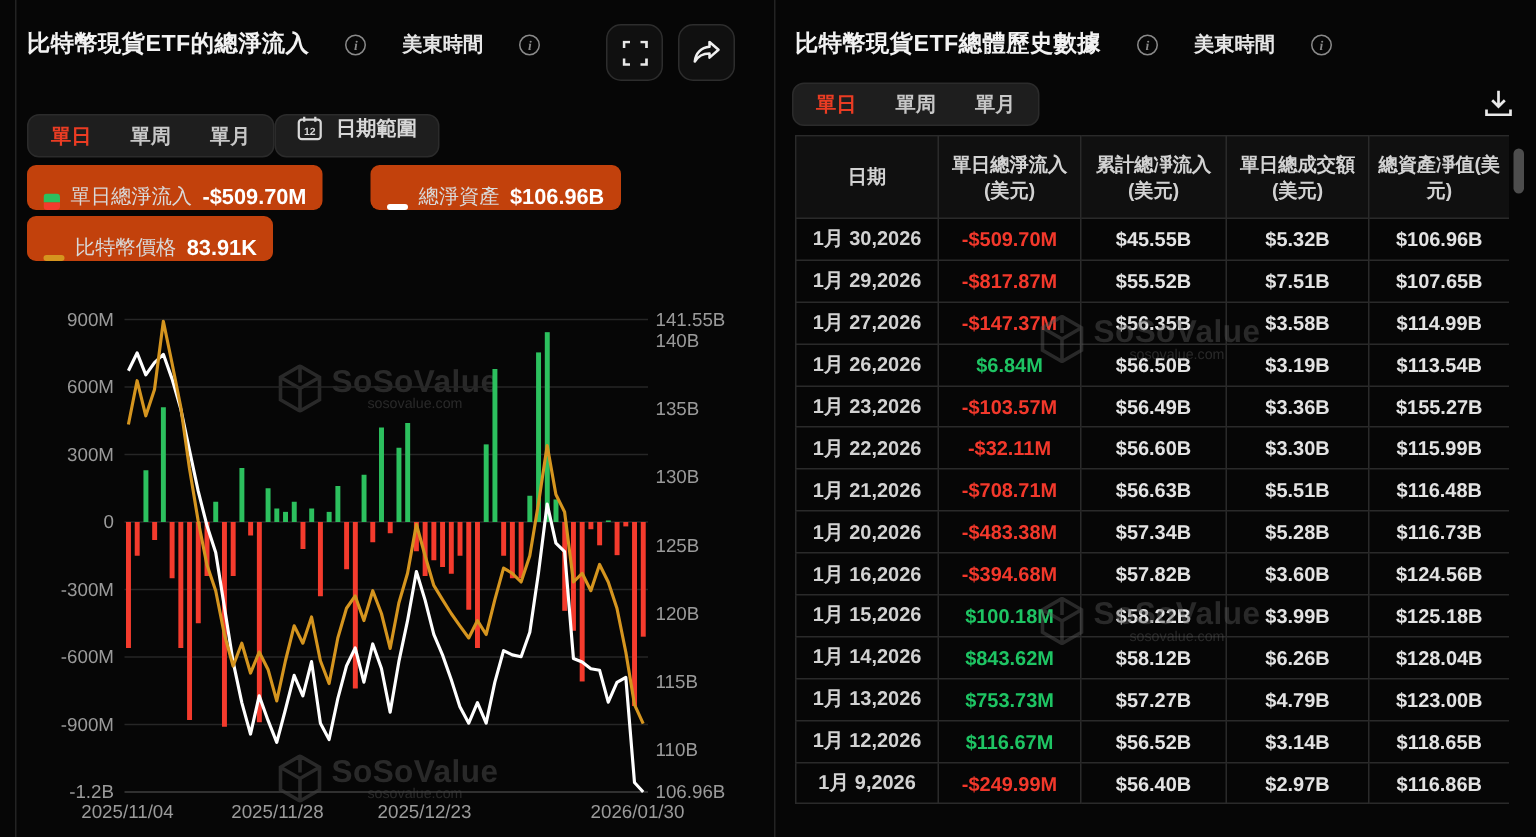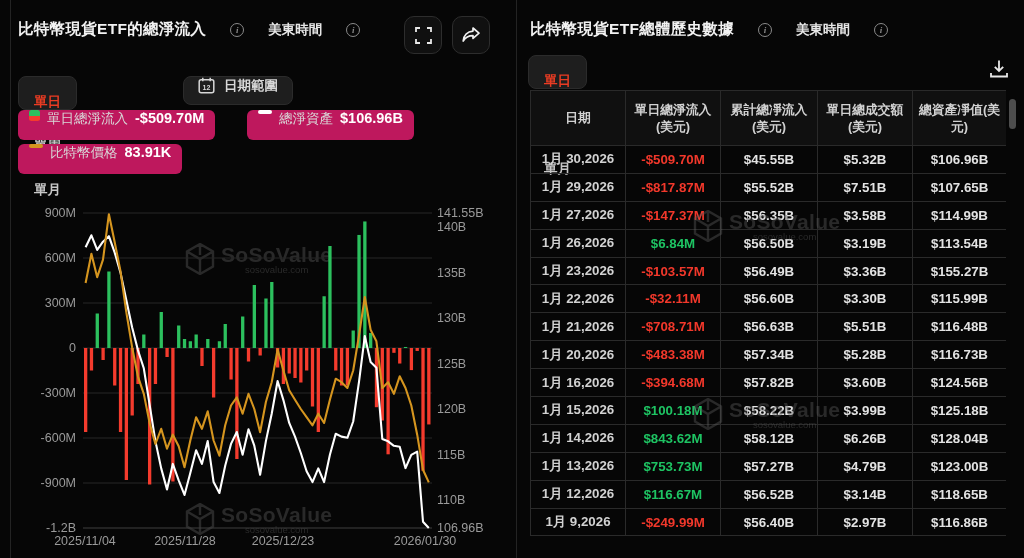--- a/index.html
+++ b/index.html
@@ -11,28 +11,28 @@
   .title-row { position:absolute; display:flex; align-items:center; gap:24px; }
   .panel-title { color:#f2f2f2; font-size:15.5px; font-weight:bold; letter-spacing:.3px; }
   .tz { color:#e6e6e6; font-size:13.5px; font-weight:bold; }
   .info { width:14px; height:14px; border:1.3px solid #8a8a8a; border-radius:50%;
     color:#8a8a8a; font-size:9px; line-height:12px; text-align:center;
     font-family:"Liberation Serif",serif; font-style:italic; font-weight:bold; }
   .icon-btn { position:absolute; width:38px; height:38px; border:1px solid #2d2d2d;
     border-radius:10px; background:#101010; display:flex; align-items:center; justify-content:center; }
   
   .tab-group { position:absolute; display:flex; align-items:center; gap:26px;
-    background:#1e1e1e; border:1px solid #2b2b2b; border-radius:8px; height:29px; padding:16px 15px;flex-direction:column; }
+    background:#1e1e1e; border:1px solid #2b2b2b; border-radius:8px; height:29px; padding:4px 15px; }
   .tab { font-size:13.5px; font-weight:bold; color:#c7c7c7; cursor:pointer; }
   .tab.active { color:#ea3c23; }
   .pill-btn { position:absolute; display:flex; align-items:flex-start; gap:9px;
     background:#1e1e1e; border:1px solid #2b2b2b; border-radius:8px; height:29px;
     padding:0 14px; color:#d8d8d8; font-size:13.5px; font-weight:bold; }
-  .chip { position:absolute; display:flex; align-items:flex-start; gap:7px;
-    background:#be185d; border-radius:6px; height:30px; padding:0 11px; }
+  .chip { position:absolute; display:flex; align-items:flex-end; gap:7px;
+    background:#c2410c; border-radius:6px; height:30px; padding:0 11px; }
   .chip .lbl { color:#d9d9d9; font-size:13.5px; }
   .chip .val { color:#ffffff; font-size:14.5px; font-weight:bold; }
   .swatch-split { width:11px; height:11px; border-radius:2.5px; overflow:hidden;
     display:flex; flex-direction:column; }
   .swatch-split i { flex:1; }
   .dash { width:14px; height:4px; border-radius:2px; }
   
   .wm { position:absolute; display:flex; align-items:center; gap:6px; color:#5a5a5a;
     opacity:.42; pointer-events:none; z-index:3; }
   .wm .t1 { font-size:21px; font-weight:bold; letter-spacing:.3px; }

